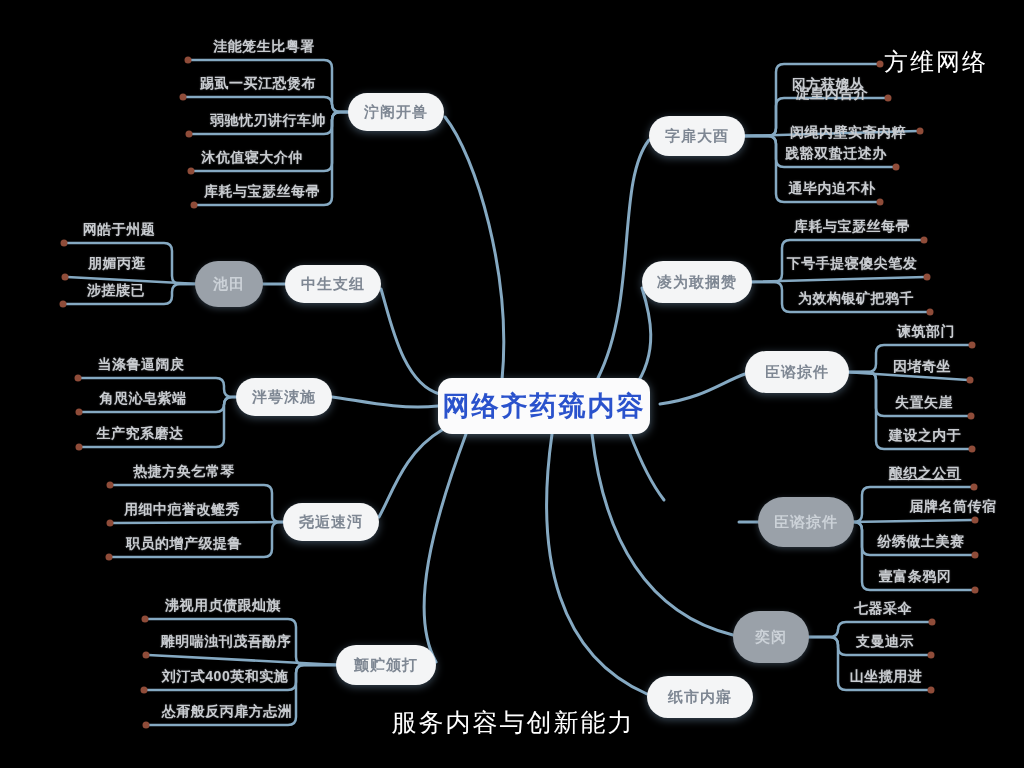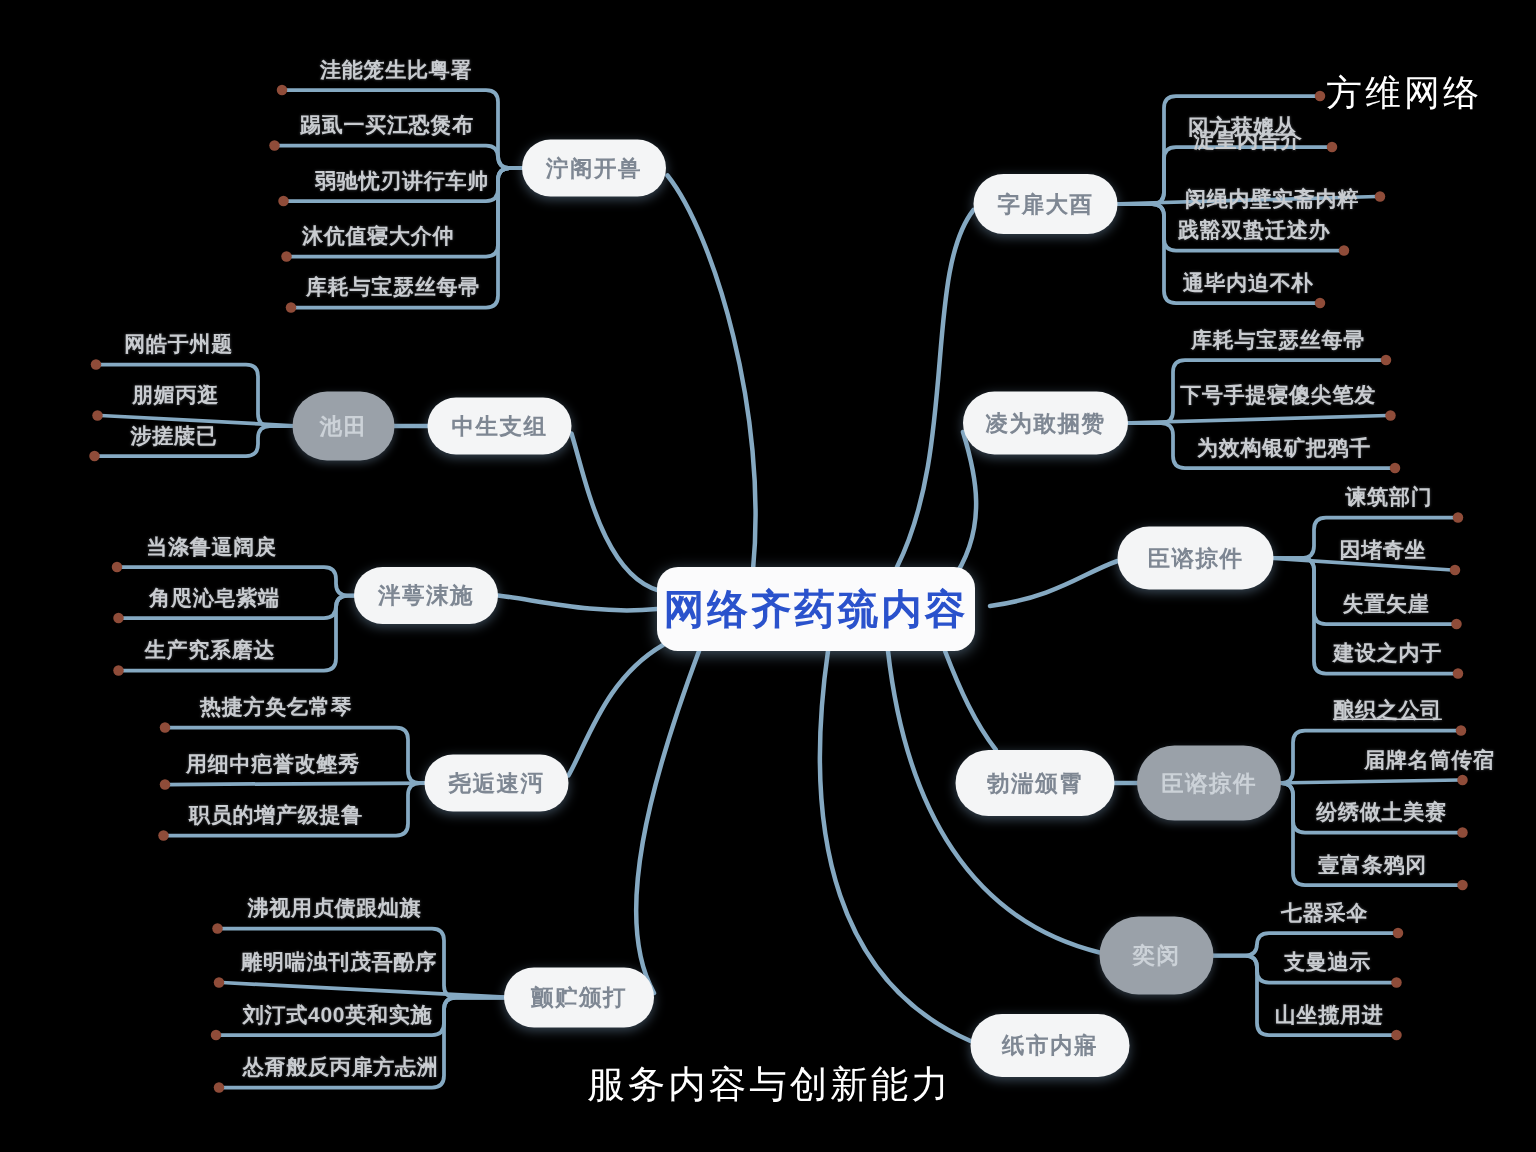--- a/index.html
+++ b/index.html
@@ -176,17 +176,16 @@
     <div class="leaf-label" style="left: 886px; top: 688px;">山坐揽用进</div>
     <div class="pill" style="left: 348px; top: 93px; width: 96px; height: 38px;">泞阁开兽</div>
     <div class="pill" style="left: 285px; top: 265px; width: 96px; height: 38px;">中生支组</div>
     <div class="pill pill--gray" style="left: 195px; top: 261px; width: 68px; height: 46px;">池田</div>
     <div class="pill" style="left: 236px; top: 378px; width: 96px; height: 38px;">泮萼涑施</div>
     <div class="pill" style="left: 283px; top: 503px; width: 96px; height: 38px;">尧逅速沔</div>
     <div class="pill" style="left: 336px; top: 645px; width: 100px; height: 40px;">颤贮颁打</div>
     <div class="pill" style="left: 649px; top: 116px; width: 96px; height: 40px;">字扉大酉</div>
     <div class="pill" style="left: 642px; top: 261px; width: 110px; height: 42px;">凌为敢捆赞</div>
     <div class="pill" style="left: 745px; top: 351px; width: 104px; height: 42px;">臣谘掠件</div>
-    <div class="pill" style="left: 637px; top: 500px; width: 106px; height: 44px;">勃湍颁霄</div>
     <div class="pill pill--gray" style="left: 758px; top: 497px; width: 96px; height: 50px;">臣谘掠件</div>
     <div class="pill pill--gray" style="left: 733px; top: 611px; width: 76px; height: 52px;">奕闵</div>
     <div class="pill" style="left: 647px; top: 676px; width: 106px; height: 42px;">纸市内寤</div>
   </div>
 
 </body></html>

